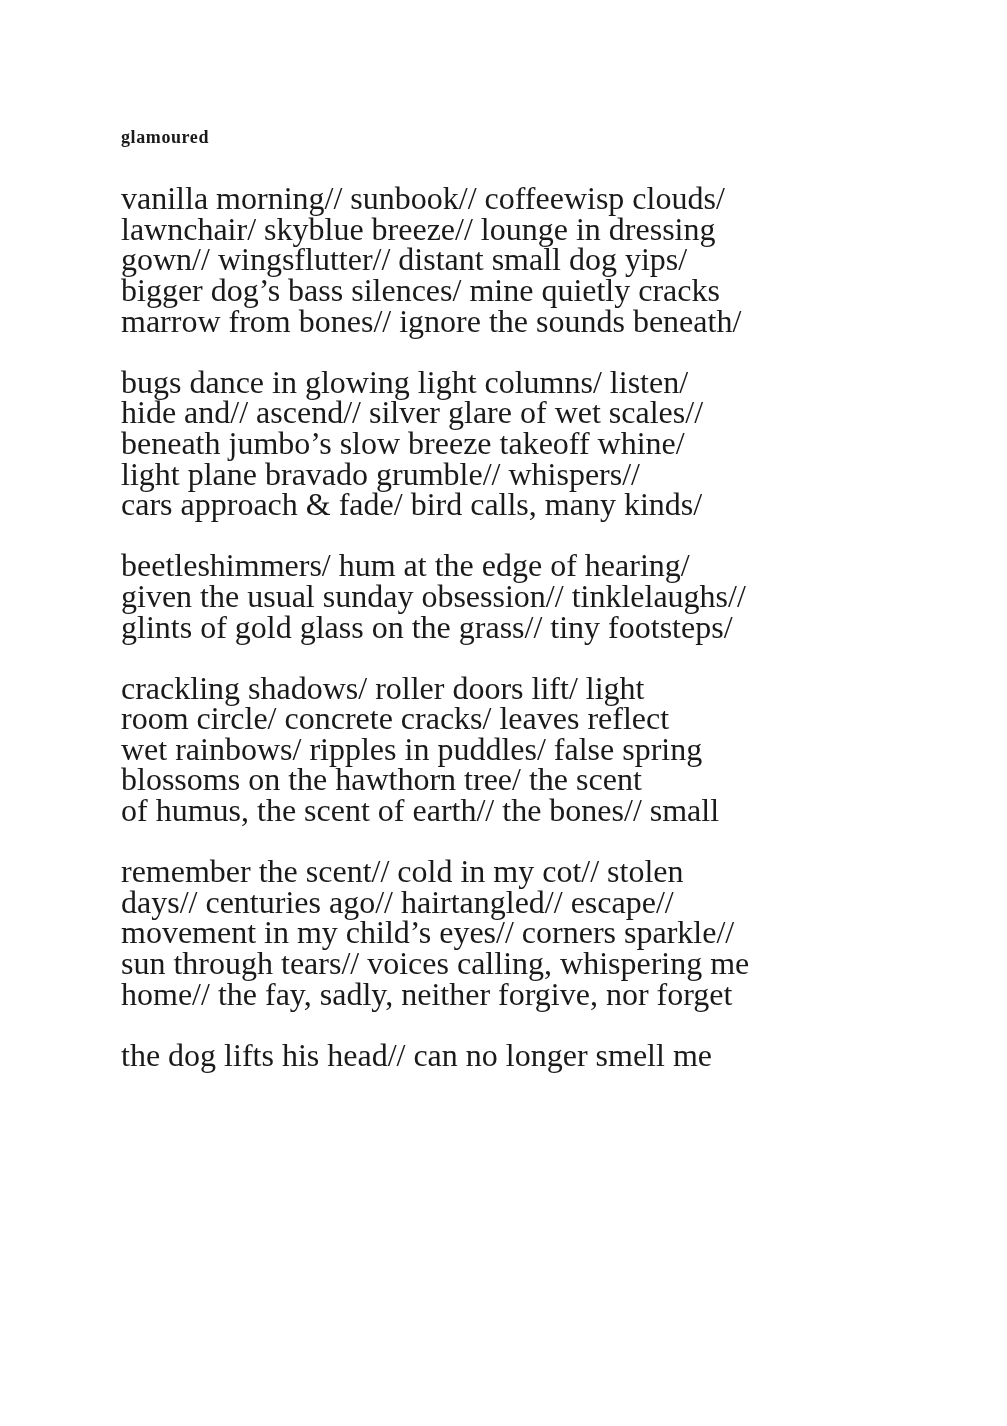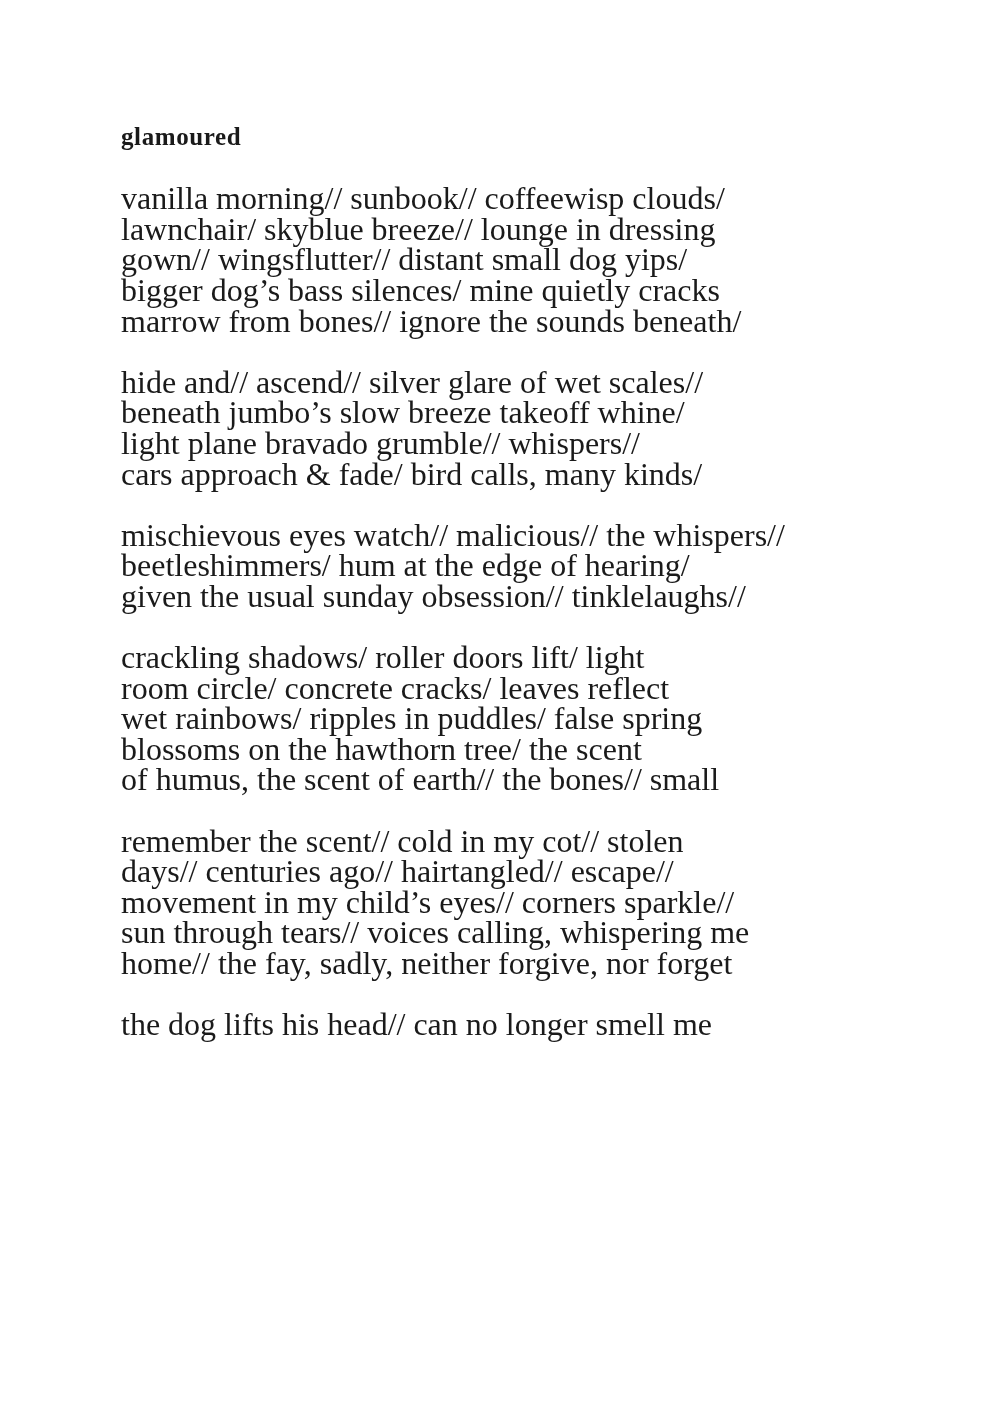--- a/index.html
+++ b/index.html
@@ -15,21 +15,21 @@
     color: #1a1a1a;
   }
   .page {
     box-sizing: border-box;
     width: 1007px;
     height: 1426px;
     padding: 122px 90px 0 121px;
     background: #ffffff;
   }
   .poem-title {
-    font-size: 25px;
+    font-size: 18px;
     font-weight: bold;
     letter-spacing: 0.6px;
     line-height: 30.6px;
     margin: 0 0 30.6px 0;
   }
   .stanza {
     margin: 0 0 30.6px 0;
   }
   .line {
     font-size: 32px;
@@ -46,29 +46,30 @@
   <h1 class="poem-title">glamoured</h1>
   <div>
       <div class="stanza">
         <div class="line"><span>vanilla morning// sunbook// coffeewisp clouds/</span></div>
         <div class="line"><span>lawnchair/ skyblue breeze// lounge in dressing</span></div>
         <div class="line"><span>gown// </span><span class="em">wingsflutter</span><span>// distant small dog yips/</span></div>
         <div class="line"><span>bigger dog’s bass silences/ mine quietly cracks</span></div>
         <div class="line"><span>marrow from bones// ignore the sounds beneath/</span></div>
       </div>
       <div class="stanza">
+        <div class="line"><span>bugs dance in glowing light columns/ listen/</span></div>
         <div class="line"><span>hide and// </span><span class="em">ascend</span><span>// silver glare of </span><span class="em">wet scales</span><span>//</span></div>
         <div class="line"><span>beneath jumbo’s slow breeze takeoff whine/</span></div>
         <div class="line"><span>light plane bravado grumble// whispers//</span></div>
         <div class="line"><span>cars approach &amp; fade/ bird calls, many kinds/</span></div>
       </div>
       <div class="stanza">
-        <div class="line"><span>mischievous eyes watch// malicious// the whispers//</span></div>
         <div class="line"><span class="em">beetleshimmers</span><span>/ hum at the edge of hearing/</span></div>
         <div class="line"><span>given the usual sunday obsession// </span><span class="em">tinklelaughs</span><span>//</span></div>
+        <div class="line"><span>glints of gold glass on the grass// tiny footsteps/</span></div>
       </div>
       <div class="stanza">
         <div class="line"><span>crackling shadows/ roller doors lift/ </span><span class="em">light</span></div>
         <div class="line"><span class="em">room circle</span><span>/ concrete cracks/ leaves reflect</span></div>
         <div class="line"><span>wet rainbows/ </span><span class="em">ripples in puddles</span><span>/ false spring</span></div>
         <div class="line"><span>blossoms on the hawthorn tree/ the scent</span></div>
         <div class="line"><span>of humus, the scent of earth// </span><span class="em">the bones</span><span>// small</span></div>
       </div>
       <div class="stanza">
         <div class="line"><span>remember the scent// cold in my cot// </span><span class="em">stolen</span></div>

